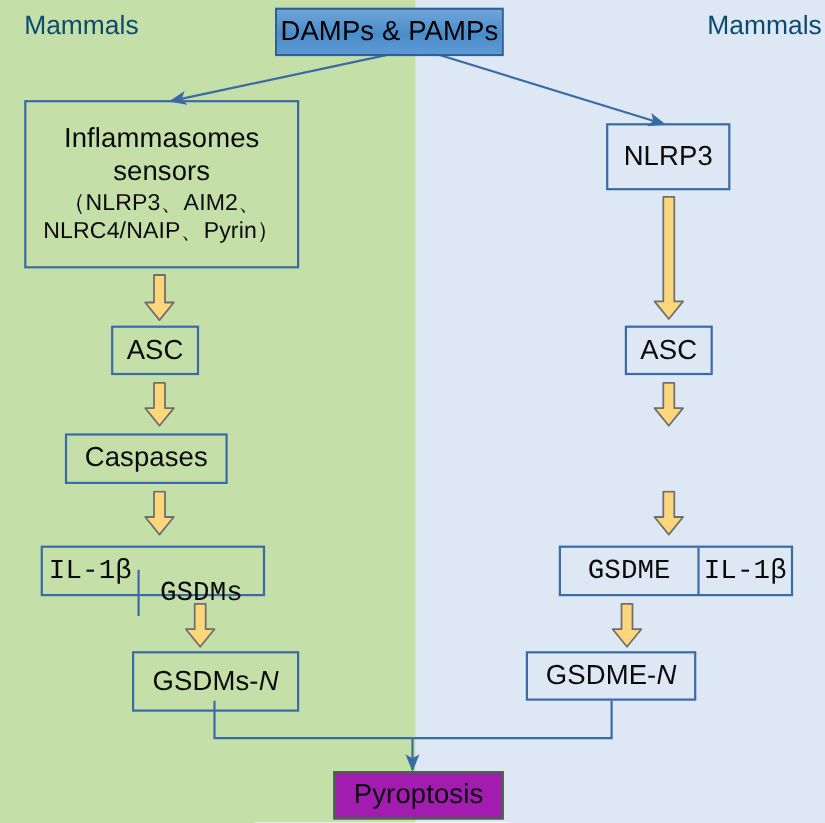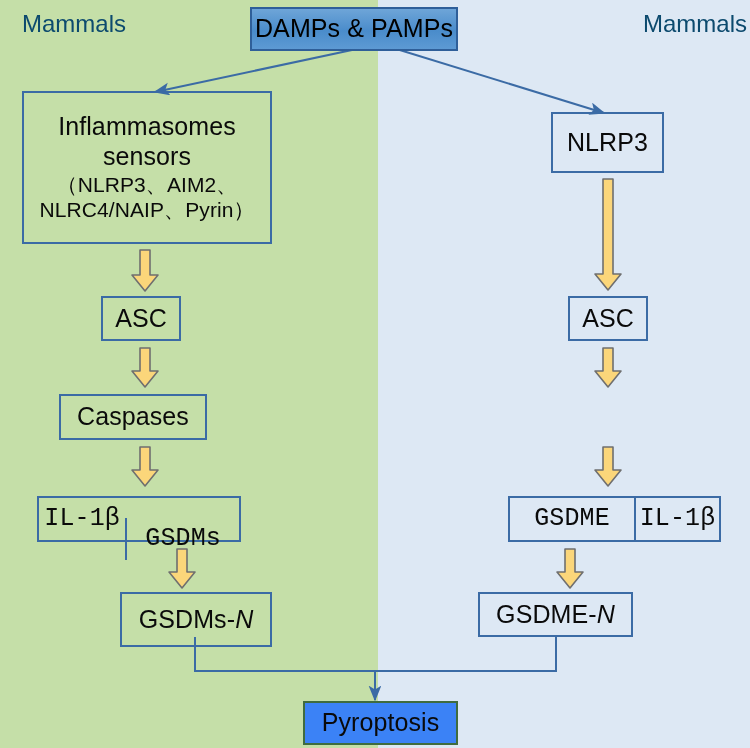--- a/index.html
+++ b/index.html
@@ -57,21 +57,21 @@
   
   #node-damps {
     background: linear-gradient(180deg, #6ea5d8 0%, #4a8ccb 55%, #5d9ad4 100%);
     border: 2px solid #2f5f99;
     font-size: 25px;
     color: #000;
   }
 
   
   #node-pyroptosis {
-    background: #3b82f6;
+    background: #a21caf;
     border: 2px solid #3f6c3f;
     font-size: 25px;
   }
 
   
   .split-box { padding: 0; }
   .split-cell {
     height: 100%;
     display: flex;
     align-items: center;

